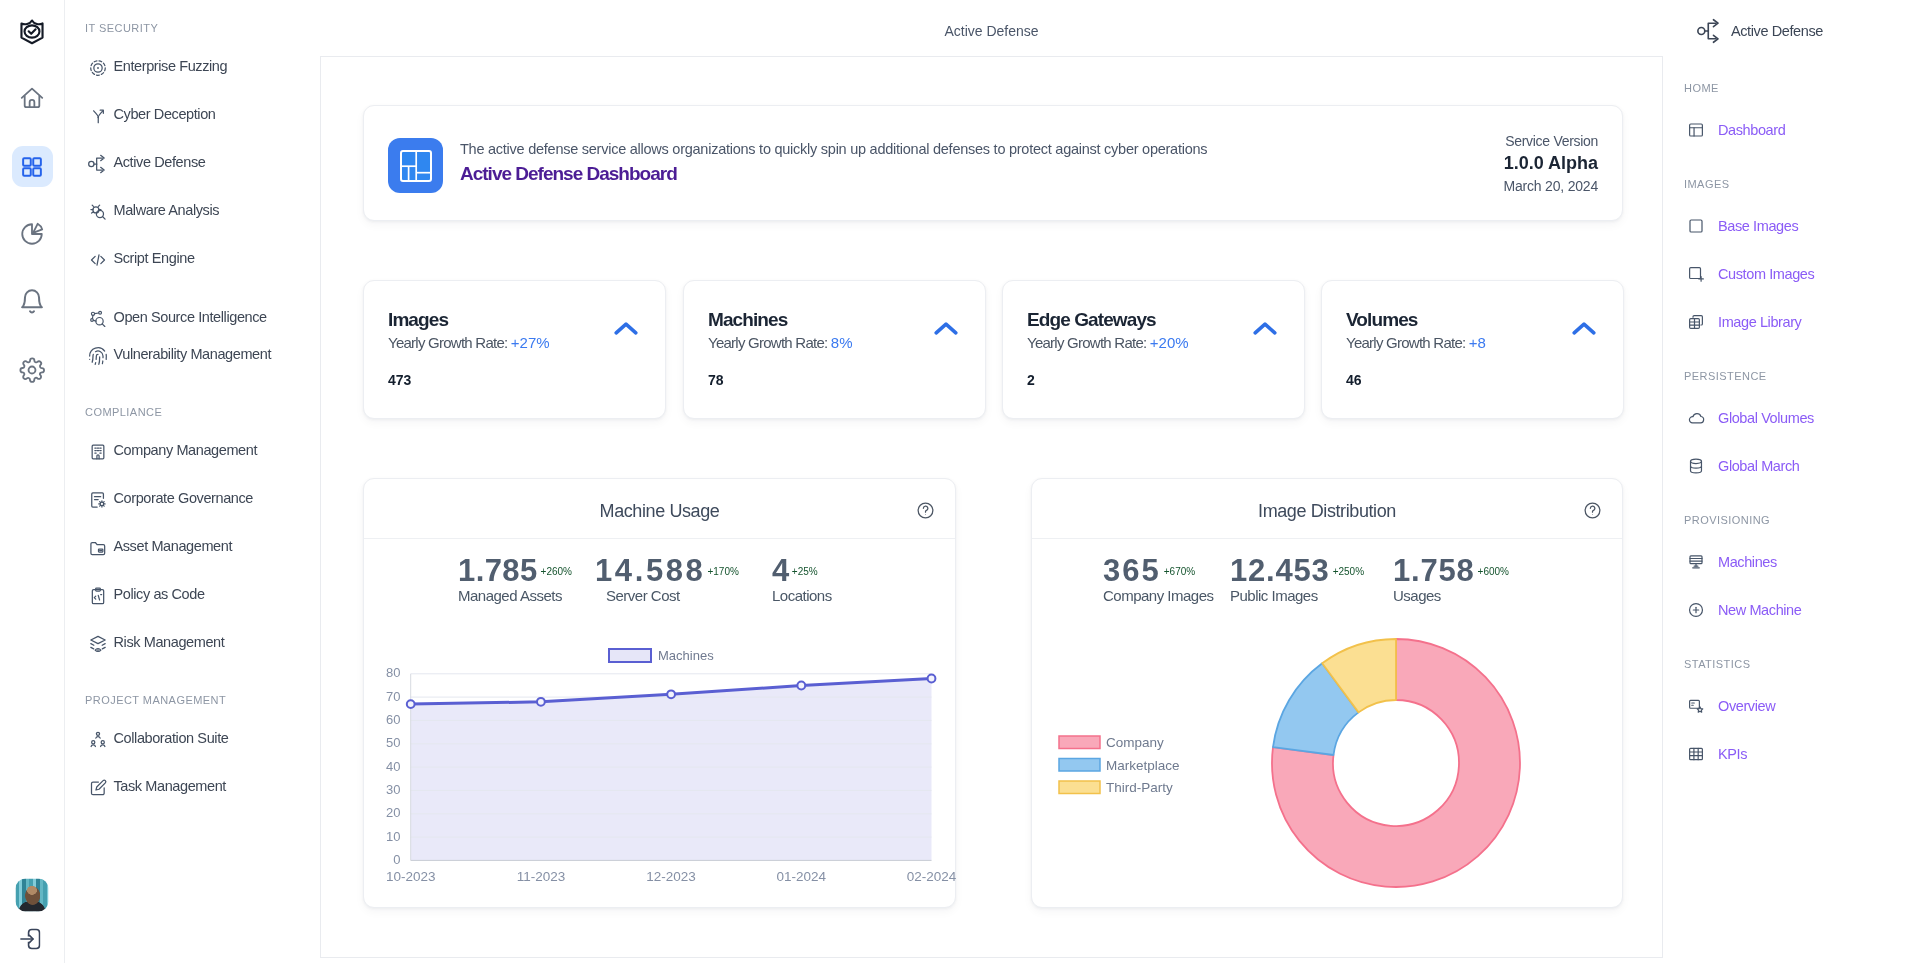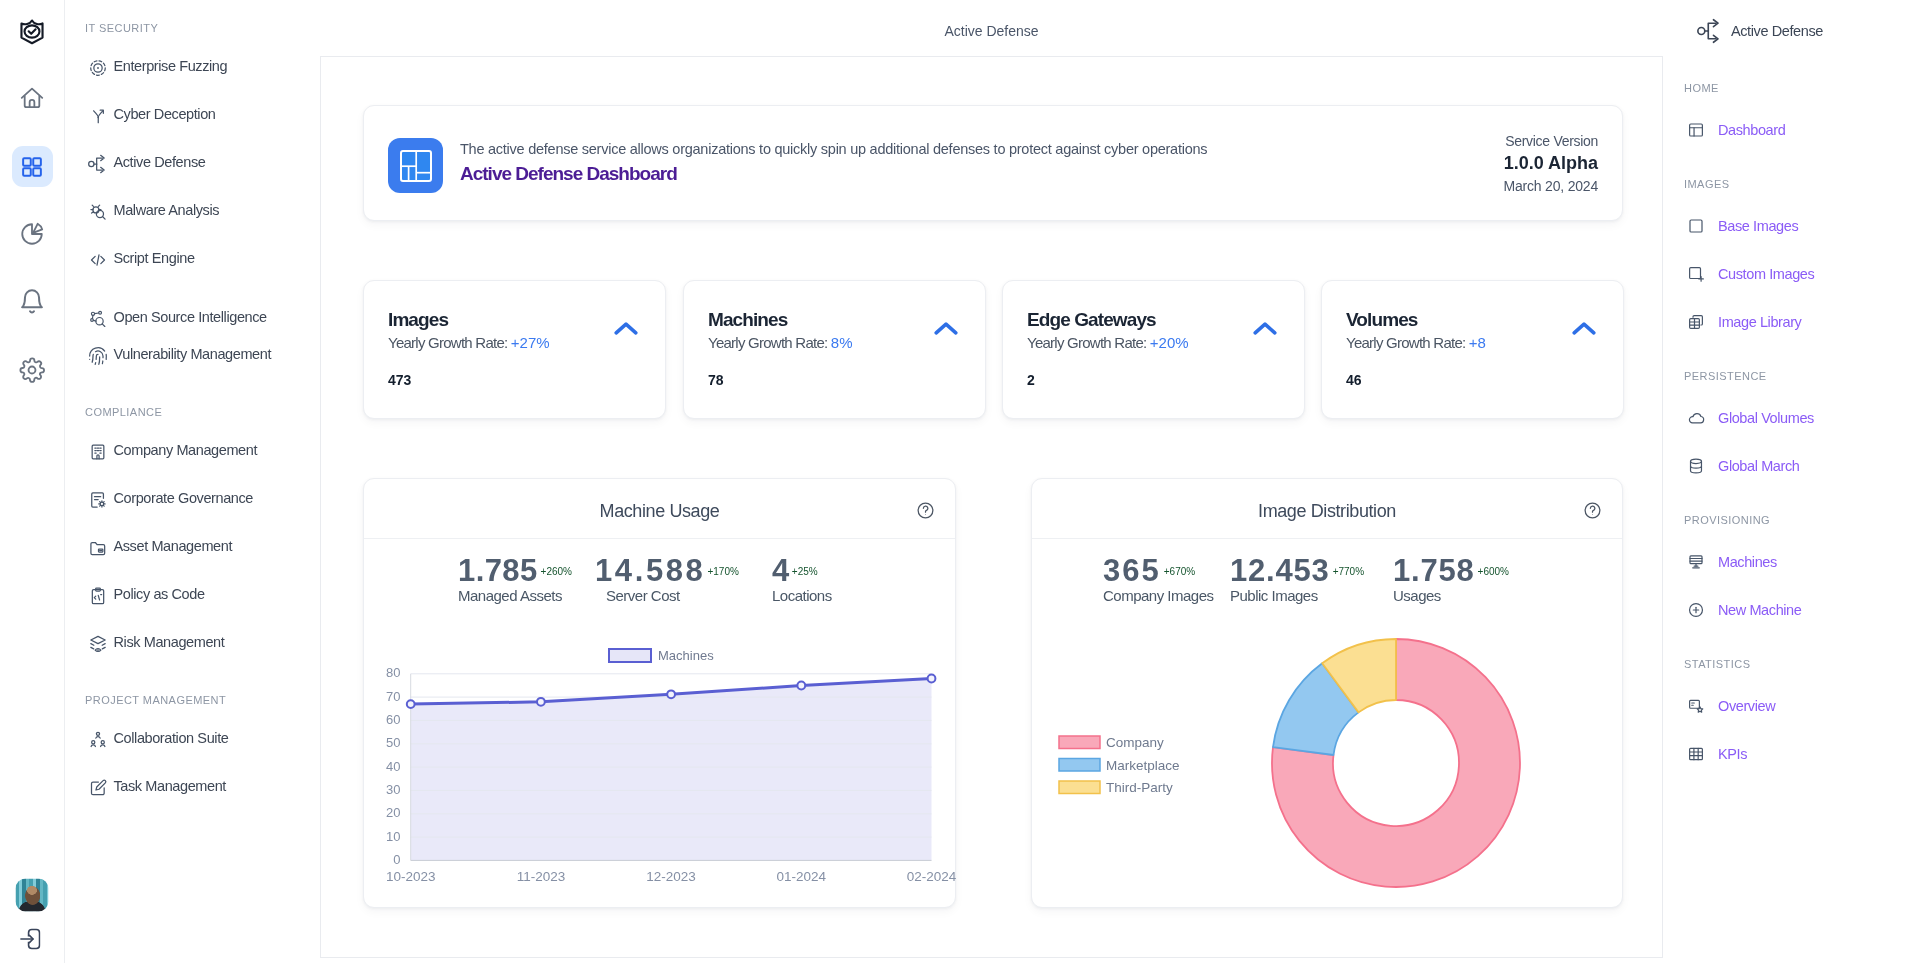--- a/index.html
+++ b/index.html
@@ -358,21 +358,21 @@
     </div>
   <div class="card ccard" id="idcard" style="left:710px; width:592px;">
       <div class="ct">Image Distribution</div>
 <div class="help"><svg width="19" height="19" viewBox="0 0 24 24" fill="none" stroke="#4b5563" stroke-width="1.6" stroke-linecap="round">
           <circle cx="12" cy="12" r="9.3"></circle>
           <path d="M9.3 9.3a2.8 2.8 0 1 1 3.9 2.57c-.8.34-1.2.83-1.2 1.63v.6"></path>
           <circle cx="12" cy="17.2" r="0.6" fill="#4b5563" stroke="none"></circle>
         </svg></div>
 <div class="div"></div>
 <div class="sg" style="left:71px"><span class="num" style="letter-spacing:2px">365</span><span class="pct">+670%</span><div class="lbl">Company Images</div></div>
-<div class="sg" style="left:198px"><span class="num" style="letter-spacing:0.8px">12.453</span><span class="pct">+770%</span><div class="lbl">Public Images</div></div>
+<div class="sg" style="left:198px"><span class="num" style="letter-spacing:0.8px">12.453</span><span class="pct">+250%</span><div class="lbl">Public Images</div></div>
 <div class="sg" style="left:361px"><span class="num" style="letter-spacing:0.8px">1.758</span><span class="pct">+600%</span><div class="lbl">Usages</div></div>
 <svg width="592" height="430" viewBox="0 0 592 430" style="position:absolute;left:0;top:0">
 <path d="M364.0 160.0 A124 124 0 1 1 241.0 268.2 L301.5 276.0 A63 63 0 1 0 364.0 221.0 Z" fill="#f9a8b9" stroke="#f4718c" stroke-width="1.8" stroke-linejoin="round"></path>
 <path d="M241.0 268.2 A124 124 0 0 1 290.2 184.3 L326.5 233.4 A63 63 0 0 0 301.5 276.0 Z" fill="#93c8f0" stroke="#5ba6e2" stroke-width="1.8" stroke-linejoin="round"></path>
 <path d="M290.2 184.3 A124 124 0 0 1 364.0 160.0 L364.0 221.0 A63 63 0 0 0 326.5 233.4 Z" fill="#fbdf92" stroke="#f2c14b" stroke-width="1.8" stroke-linejoin="round"></path>
 <g font-family="Liberation Sans, sans-serif" font-size="13.5px" fill="#6f7a8f">
 <rect x="27" y="257" width="41" height="12.5" fill="#f9a8b9" stroke="#f4718c" stroke-width="1.5"></rect>
           <text x="74" y="268">Company</text>
 <rect x="27" y="279.5" width="41" height="12.5" fill="#93c8f0" stroke="#5ba6e2" stroke-width="1.5"></rect>
           <text x="74" y="290.5">Marketplace</text>

